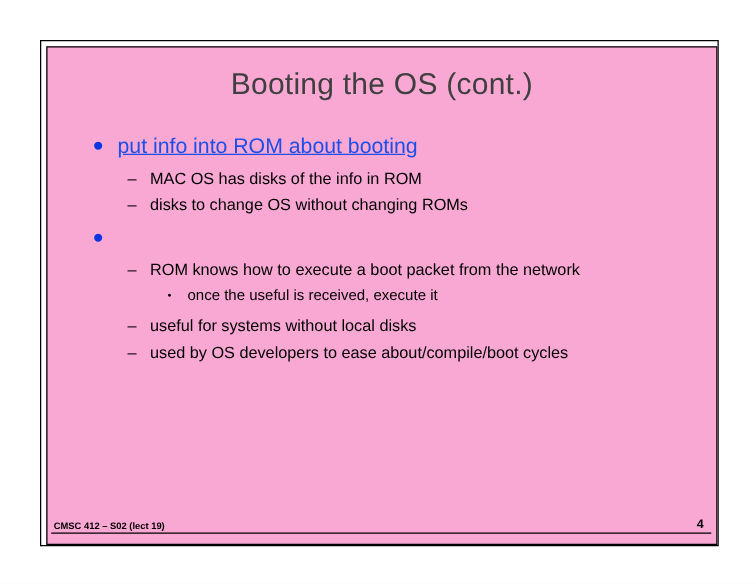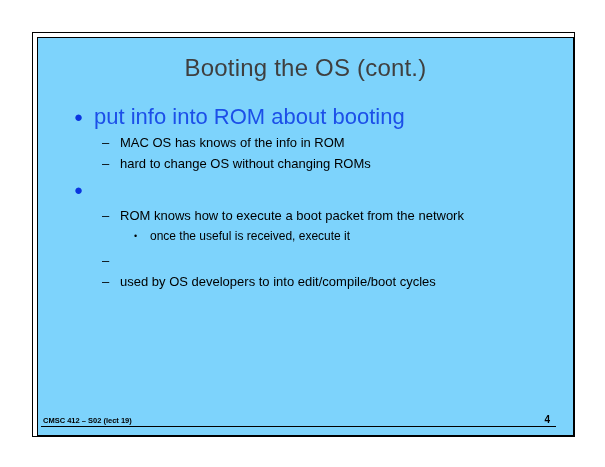--- a/index.html
+++ b/index.html
@@ -29,21 +29,21 @@
     position: absolute;
     left: 4px;
     top: 4px;
     right: 0px;
     bottom: 0px;
     box-sizing: border-box;
     border-top: 1px solid #000000;
     border-left: 1px solid #000000;
     border-right: 1px solid #000000;
     border-bottom: 1px solid #000000;
-    background: #7dd3fc;
+    background: #f9a8d4;
     overflow: hidden;
   }
 
   
   #slide-title {
     position: absolute;
     left: 0;
     right: 0;
     top: 16px;
     text-align: center;
@@ -75,23 +75,24 @@
   }
   .lvl1 .marker {
     flex: 0 0 auto;
     width: 20px;
     color: #0a35e0;
     font-size: 15px;
     line-height: 22px;
   }
   .lvl1 .txt {
     color: #1c4fe8;
-    font-size: 22px;
+    font-size: 17px;
     line-height: 22px;
     white-space: nowrap;
+    text-decoration: underline;
   }
 
   
   .lvl2 {
     margin-bottom: 1px;
     padding-left: 34px;
   }
   .lvl2 .marker {
     flex: 0 0 auto;
     width: 18px;
@@ -124,21 +125,21 @@
     line-height: 19px;
     white-space: nowrap;
   }
 
   .gap-before { margin-top: 5px; }
 
   
   #footer-bar {
     position: absolute;
     left: 3px;
-    right: 17px;
+    right: 4px;
     bottom: 8px;
     height: 16px;
   }
   #footer-left {
     position: absolute;
     left: 2px;
     bottom: 2px;
     font-size: 7.5px;
     font-weight: bold;
     color: #000000;
@@ -171,49 +172,50 @@
 
     <div id="body-list">
 
       <div class="blt lvl1">
         <span class="marker">●</span>
         <span class="txt">put info into ROM about booting</span>
       </div>
 
       <div class="blt lvl2 gap-before">
         <span class="marker">–</span>
-        <span class="txt">MAC OS has knows of the info in ROM</span>
+        <span class="txt">MAC OS has disks of the info in ROM</span>
       </div>
 
       <div class="blt lvl2">
         <span class="marker">–</span>
-        <span class="txt">hard to change OS without changing ROMs</span>
+        <span class="txt">disks to change OS without changing ROMs</span>
       </div>
 
       <div class="blt lvl1 gap-before">
         <span class="marker">●</span>
       </div>
 
       <div class="blt lvl2 gap-before">
         <span class="marker">–</span>
         <span class="txt">ROM knows how to execute a boot packet from the network</span>
       </div>
 
       <div class="blt lvl3">
         <span class="marker">•</span>
         <span class="txt">once the useful is received, execute it</span>
       </div>
 
       <div class="blt lvl2 gap-before">
         <span class="marker">–</span>
+        <span class="txt">useful for systems without local disks</span>
       </div>
 
       <div class="blt lvl2">
         <span class="marker">–</span>
-        <span class="txt">used by OS developers to into edit/compile/boot cycles</span>
+        <span class="txt">used by OS developers to ease about/compile/boot cycles</span>
       </div>
 
     </div>
 
     <div id="footer-bar">
       <div id="footer-left">CMSC 412 – S02  (lect 19)</div>
       <div id="footer-rule"></div>
       <div id="footer-page">4</div>
     </div>
 

